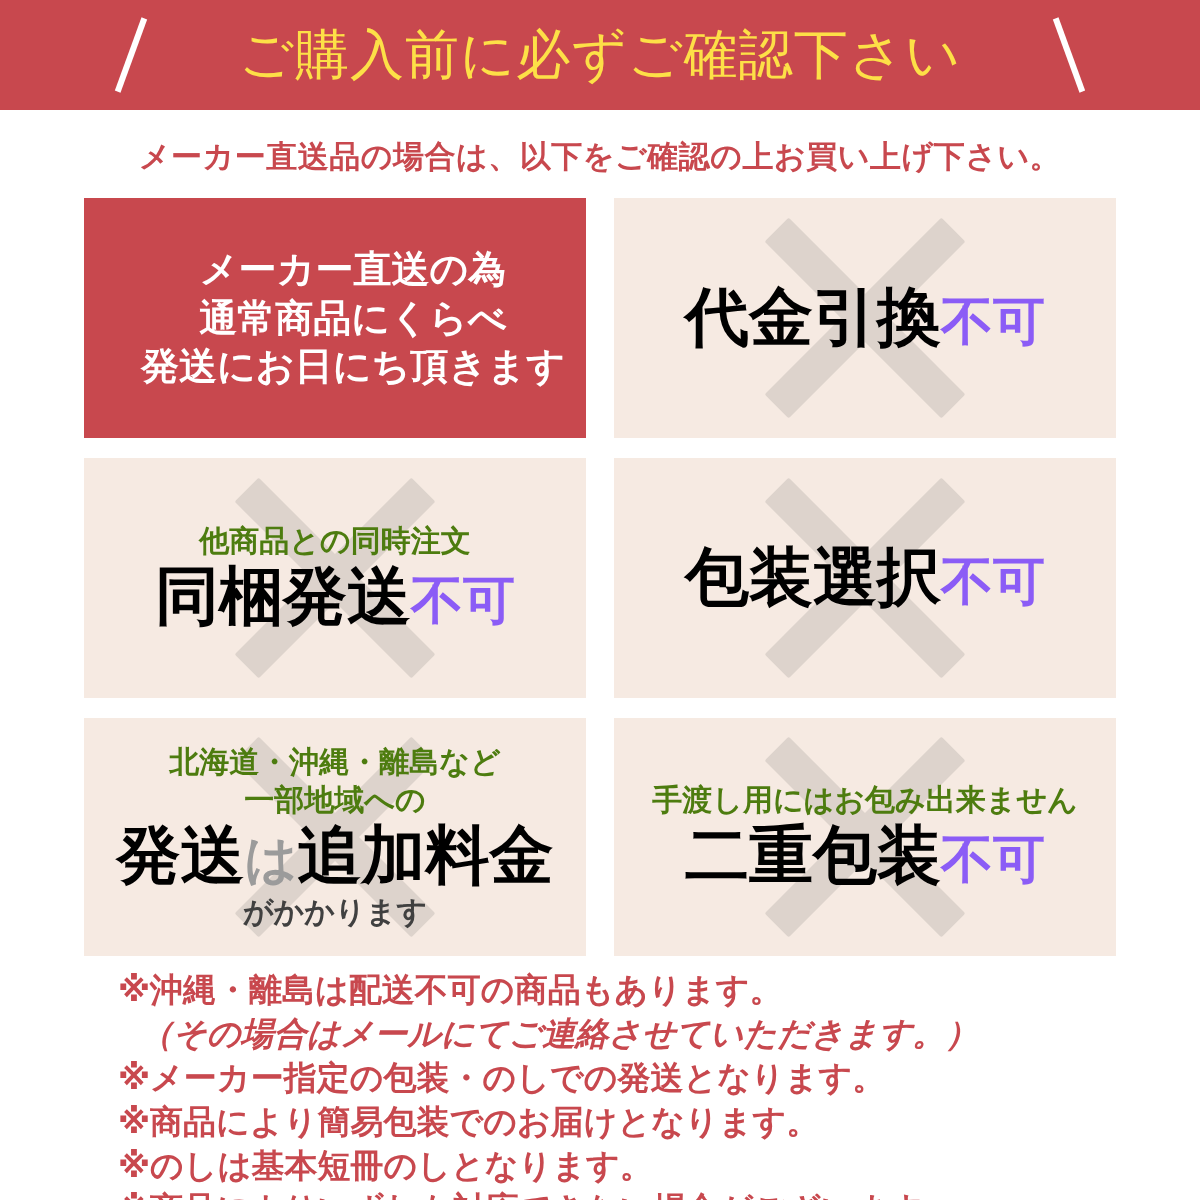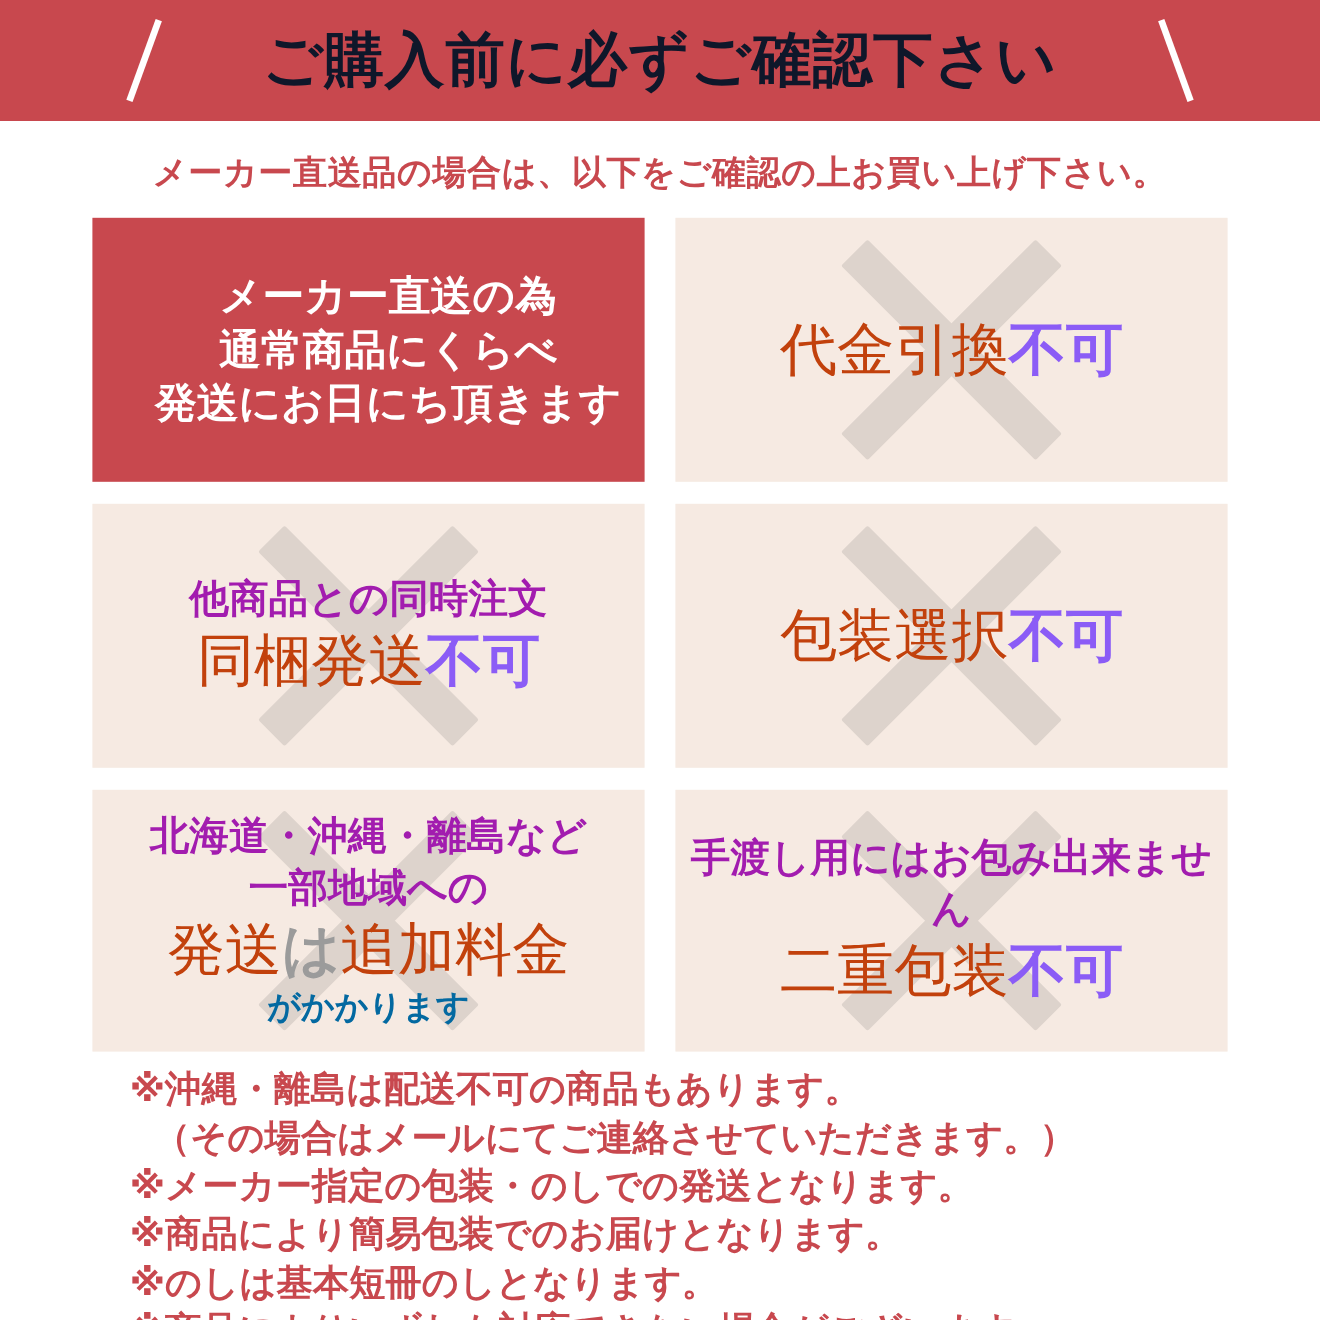--- a/index.html
+++ b/index.html
@@ -24,23 +24,23 @@
   .header {
     position: relative;
     width: 1200px;
     height: 110px;
     background: #c8484e;
     display: flex;
     align-items: center;
     justify-content: center;
   }
   .header-title {
-    color: #0f172a;
+    color: #fde047;
     font-size: 54px;
-    font-weight: bold;
+    font-weight: normal;
     letter-spacing: 1px;
     line-height: 1;
     white-space: nowrap;
   }
   .header-slash {
     position: absolute;
     top: 16px;
     width: 6px;
     height: 78px;
     background: #ffffff;
@@ -120,62 +120,63 @@
     line-height: 1.28;
   }
 
   
   .t-white {
     color: #ffffff;
     font-size: 38px;
     font-weight: bold;
   }
   .t-small-red {
-    color: #a21caf;
-    font-size: 36px;
+    color: #4d7c0f;
+    font-size: 30px;
     font-weight: bold;
   }
   .t-big-red {
-    color: #c2410c;
-    font-size: 52px;
-    font-weight: normal;
+    color: #000000;
+    font-size: 64px;
+    font-weight: bold;
     line-height: 1.15;
   }
   .t-big-gray {
     color: #8b5cf6;
     font-size: 52px;
     font-weight: bold;
   }
   .t-mid-gray {
     color: #9b9b9b;
     font-size: 52px;
     font-weight: bold;
   }
   .t-tail-red {
-    color: #0369a1;
+    color: #404040;
     font-size: 30px;
     font-weight: bold;
   }
 
   
   .notes {
     margin: 12px auto 0 auto;
     width: 1000px;
     color: #c8484e;
     font-size: 33px;
     font-weight: bold;
     line-height: 1.33;
     padding-left: 18px;
     box-sizing: border-box;
   }
   .notes .note {
     white-space: nowrap;
   }
   .notes .note.indent {
     padding-left: 22px;
+    font-style: italic;
   }
 </style>
 </head>
 <body>
 
 <div class="page">
 
   <div class="header">
     <div class="header-slash left"></div>
     <div class="header-title">ご購入前に必ずご確認下さい</div>

